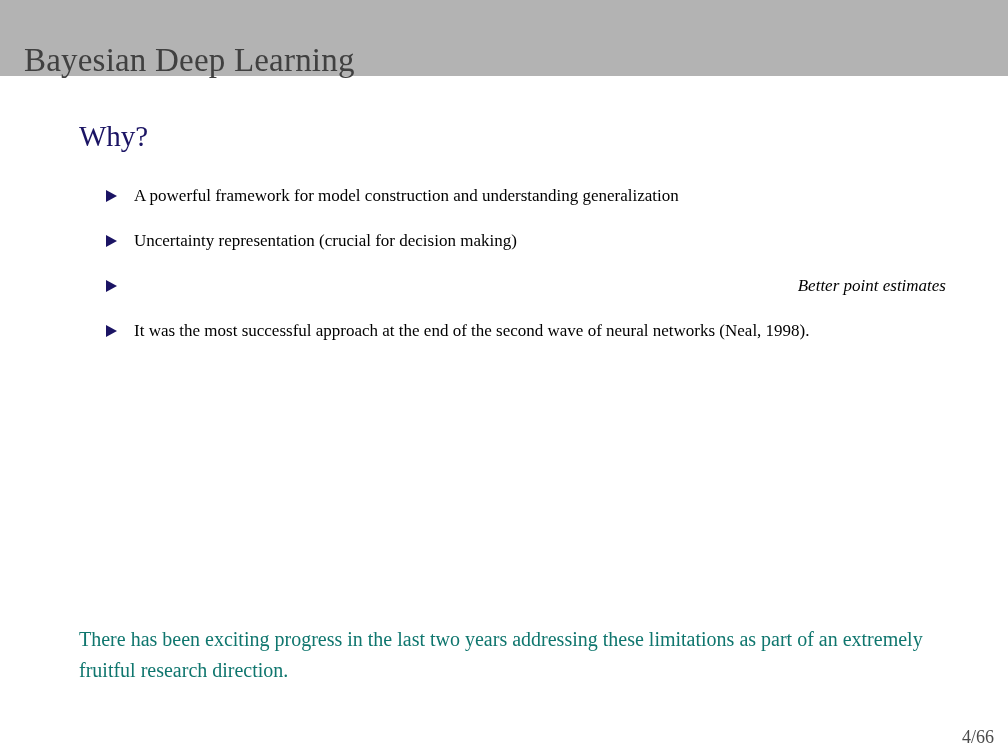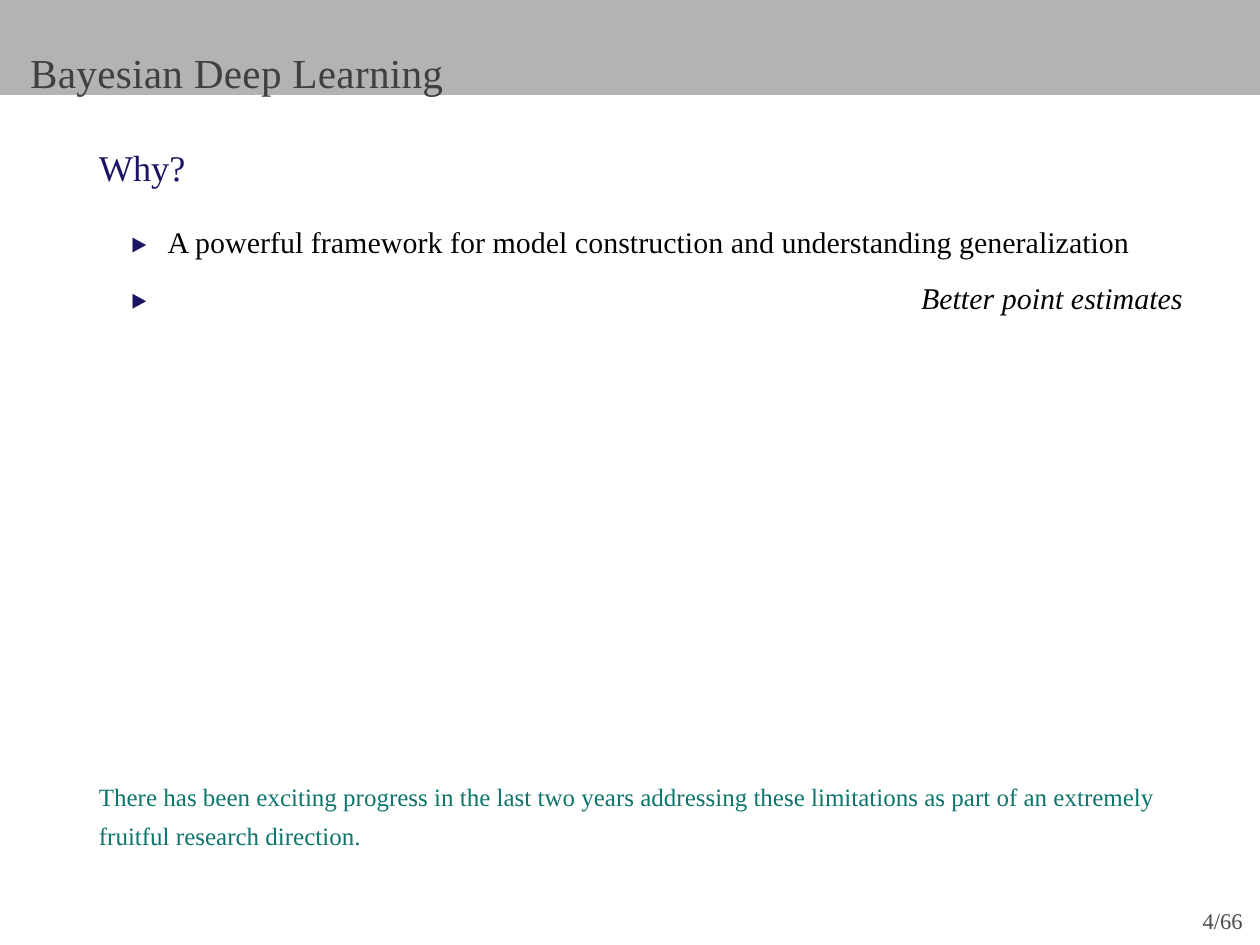--- a/index.html
+++ b/index.html
@@ -80,21 +80,21 @@
   }
   #list-why-not {
     left: 106px;
     top: 462px;
     width: 840px;
   }
   .bullet-item {
     position: relative;
     padding-left: 28px;
     margin-bottom: 14px;
-    font-size: 24px;
+    font-size: 17px;
     line-height: 31px;
     color: #000000;
   }
   #list-why-not .bullet-item {
     margin-bottom: 10px;
   }
   .bullet-marker {
     position: absolute;
     left: 0;
     top: 10px;
@@ -140,23 +140,31 @@
 
   <div class="body-area">
 
     <h2 class="section-heading" id="heading-why">Why?</h2>
 
     <ul class="bullet-list" id="list-why">
       <li class="bullet-item">
         <span class="bullet-marker"></span>
         <span class="bullet-text">A powerful framework for model construction and understanding generalization</span>
       </li>
+      <li class="bullet-item">
+        <span class="bullet-marker"></span>
+        <span class="bullet-text">Uncertainty representation (crucial for decision making)</span>
+      </li>
       <li class="bullet-item italic">
         <span class="bullet-marker"></span>
         <span class="bullet-text">Better point estimates</span>
+      </li>
+      <li class="bullet-item">
+        <span class="bullet-marker"></span>
+        <span class="bullet-text">It was the most successful approach at the end of the second wave of neural networks (Neal, 1998).</span>
       </li>
     </ul>
 
 
 
     <p class="closing-paragraph">There has been exciting progress in the last two years addressing these limitations as part of an extremely fruitful research direction.</p>
 
   </div>
 
   <div class="page-number">4/66</div>

